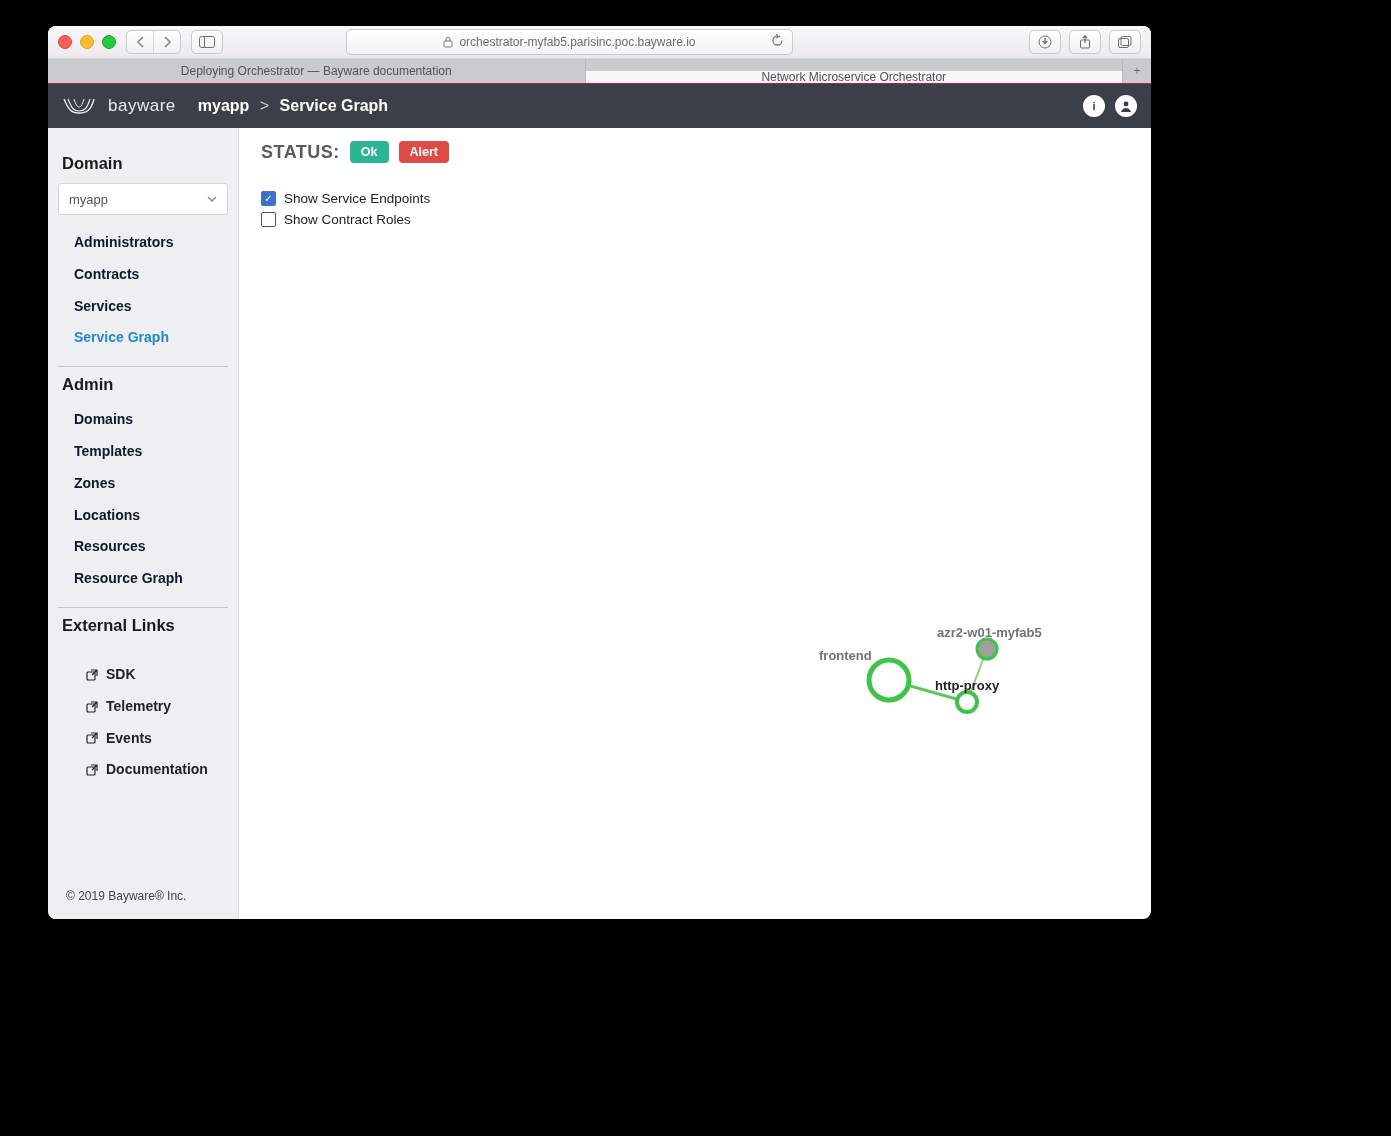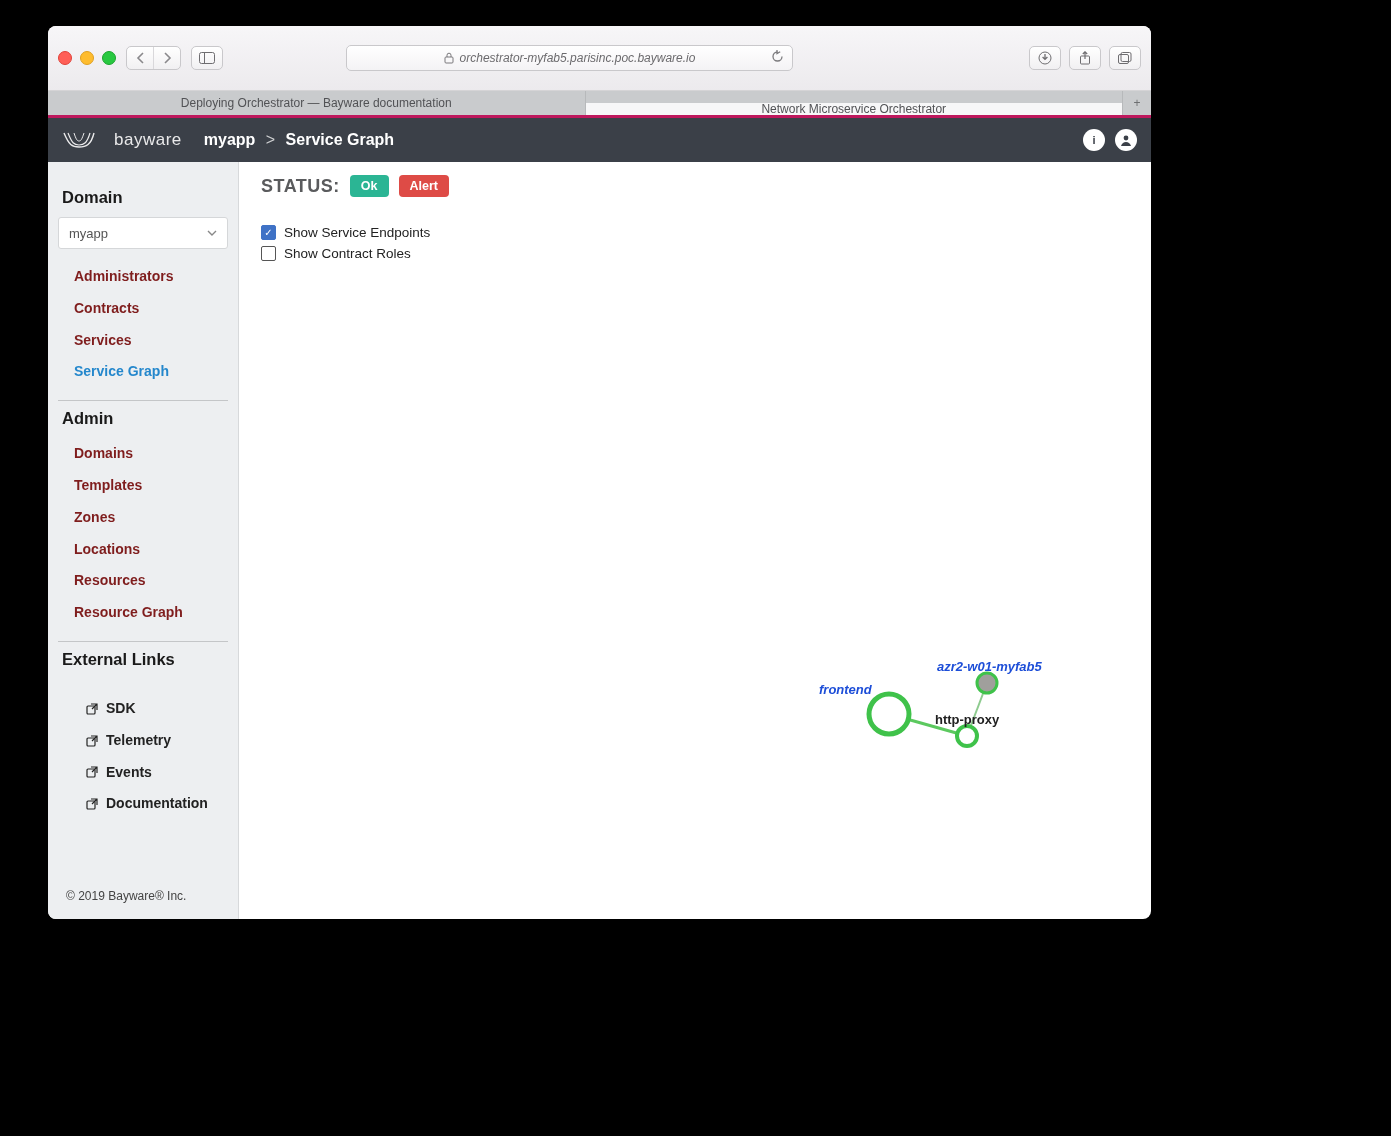--- a/index.html
+++ b/index.html
@@ -33,23 +33,22 @@
     box-shadow:0 30px 60px rgba(0,0,0,.45),0 0 0 1px rgba(0,0,0,.08);
     overflow:hidden;
     display:flex;flex-direction:column;
   }
   
   .titlebar{
     height:32px;
     background:linear-gradient(#f7f6f8,#eceaed);
     border-bottom:1px solid var(--toolbar-border);
     display:flex;align-items:center;
-    padding:16px 10px;
+    padding:0 10px;
     gap:10px;
-    font-style:italic;
   }
   .traffic{display:flex;gap:8px;}
   .dot{width:12px;height:12px;border-radius:50%;}
   .dot.red{background:#ff5f57;border:.5px solid #e14239;}
   .dot.yellow{background:#febc2e;border:.5px solid #dfa022;}
   .dot.green{background:#28c840;border:.5px solid #1ba42e;}
   .nav-group,.btn-cap{
     display:flex;
     border:1px solid #c9c8cb;border-radius:5px;overflow:hidden;height:22px;
     background:linear-gradient(#ffffff,#f1f0f2);
@@ -64,75 +63,75 @@
     background:linear-gradient(#ffffff,#f4f3f5);
     display:flex;align-items:center;justify-content:center;
     gap:6px;color:#6b6a6d;font-size:12px;
     position:relative;
   }
   .addr .reload{position:absolute;right:8px;color:#7b7a7d;}
   .right-tools{display:flex;gap:8px;margin-left:auto;}
   .tabstrip{
     height:24px;display:flex;
     background:var(--tab-inactive);
-    border-bottom:3px solid #be185d;
+    border-bottom:1px solid #be185d;
     font-size:12px;color:#515255;
   }
   .tab{flex:1;display:flex;align-items:center;justify-content:center;position:relative;}
   .tab.active{background:var(--tab-active);margin-top:12px;}
   .tab:not(.active){border-right:1px solid #b7b9bb;}
   .tab-add{width:28px;display:flex;align-items:center;justify-content:center;border-left:1px solid #b7b9bb;color:#6d6f71;}
   
   .app-bar{
     height:44px;background:var(--dark-bar);
     display:flex;align-items:center;color:#fff;
     padding:0 14px;gap:22px;
   }
-  .brand{display:flex;align-items:center;gap:18px;font-weight:300;font-size:17px;letter-spacing:.5px;color:#e9e9ea;}
+  .brand{display:flex;align-items:center;gap:12px;font-weight:300;font-size:17px;letter-spacing:.5px;color:#e9e9ea;}
   .brand svg{display:block;}
   .breadcrumb{font-size:16px;font-weight:700;}
   .breadcrumb .sep{font-weight:400;margin:0 6px;color:#cfd0d2;}
   .bar-right{margin-left:auto;display:flex;gap:10px;align-items:center;}
   .circ-btn{width:22px;height:22px;border-radius:50%;background:#fff;color:var(--dark-bar);display:flex;align-items:center;justify-content:center;font-weight:900;font-size:14px;}
   
   .app-body{flex:1;display:flex;min-height:0;}
   .sidebar{
     width:190px;background:var(--sidebar-bg);
     border-right:1px solid var(--divider);
     display:flex;flex-direction:column;
     padding-top:20px;
   }
   .section-h{font-weight:700;font-size:16.5px;padding:6px 14px 6px 14px;color:#1a1a1a;}
   .domain-select{
     margin:4px 10px 8px 10px;height:30px;border:1px solid #d5d7d9;border-radius:3px;
     background:#fff;display:flex;align-items:center;justify-content:space-between;
     padding:0 10px;color:#555;font-size:13px;
   }
   .nav-list{list-style:none;margin:0;padding:4px 0 10px 0;}
-  .nav-list li{padding:4px 14px 4px 26px;font-weight:700;font-size:14px;color:#7f1d1d;cursor:pointer;line-height:1.7;}
+  .nav-list li{padding:4px 14px 4px 26px;font-weight:700;font-size:14px;color:#0f172a;cursor:pointer;line-height:1.7;}
   .nav-list li.active{color:var(--active-blue);}
   .section-div{height:1px;background:#c4c6c8;margin:2px 10px;}
   .ext-list{list-style:none;margin:12px;padding:6px 0;}
   .ext-list li{padding:4px 14px 4px 26px;font-weight:700;font-size:14px;display:flex;align-items:center;gap:8px;cursor:pointer;line-height:1.7;}
   .ext-icon{display:inline-flex;}
   .footer{margin-top:auto;padding:10px 18px 16px;font-size:12px;color:#444;}
   .content{flex:1;position:relative;padding:13px 22px;}
   .status-row{display:flex;align-items:center;gap:10px;}
   .status-label{font-weight:800;font-size:18px;color:#5a5b5d;letter-spacing:.5px;}
   .pill{border-radius:4px;padding:4px 11px;font-size:12.5px;font-weight:700;color:#fff;}
   .pill.ok{background:#2bb594;}
   .pill.alert{background:var(--red);}
   .checks{margin-top:28px;display:flex;flex-direction:column;gap:6px;font-size:13.5px;color:#222;}
   .chk-row{display:flex;align-items:center;gap:8px;}
   .chk{width:13px;height:13px;border:1.5px solid #555;border-radius:2px;display:inline-flex;align-items:center;justify-content:center;}
   .chk.checked{background:#3f72c6;border-color:#3f72c6;color:#fff;font-size:10px;line-height:1;}
   
   .graph{position:absolute;left:0;right:0;top:0;bottom:0;pointer-events:none;}
   .node-label{position:absolute;font-weight:700;font-size:13px;pointer-events:auto;}
-  .label-muted{color:#1d4ed8;font-style:italic;}
+  .label-muted{color:#737373;}
 </style>
 </head>
 <body>
 
 <div class="window">
 
   <div class="titlebar">
     <div class="traffic">
       <div class="dot red"></div>
       <div class="dot yellow"></div>

